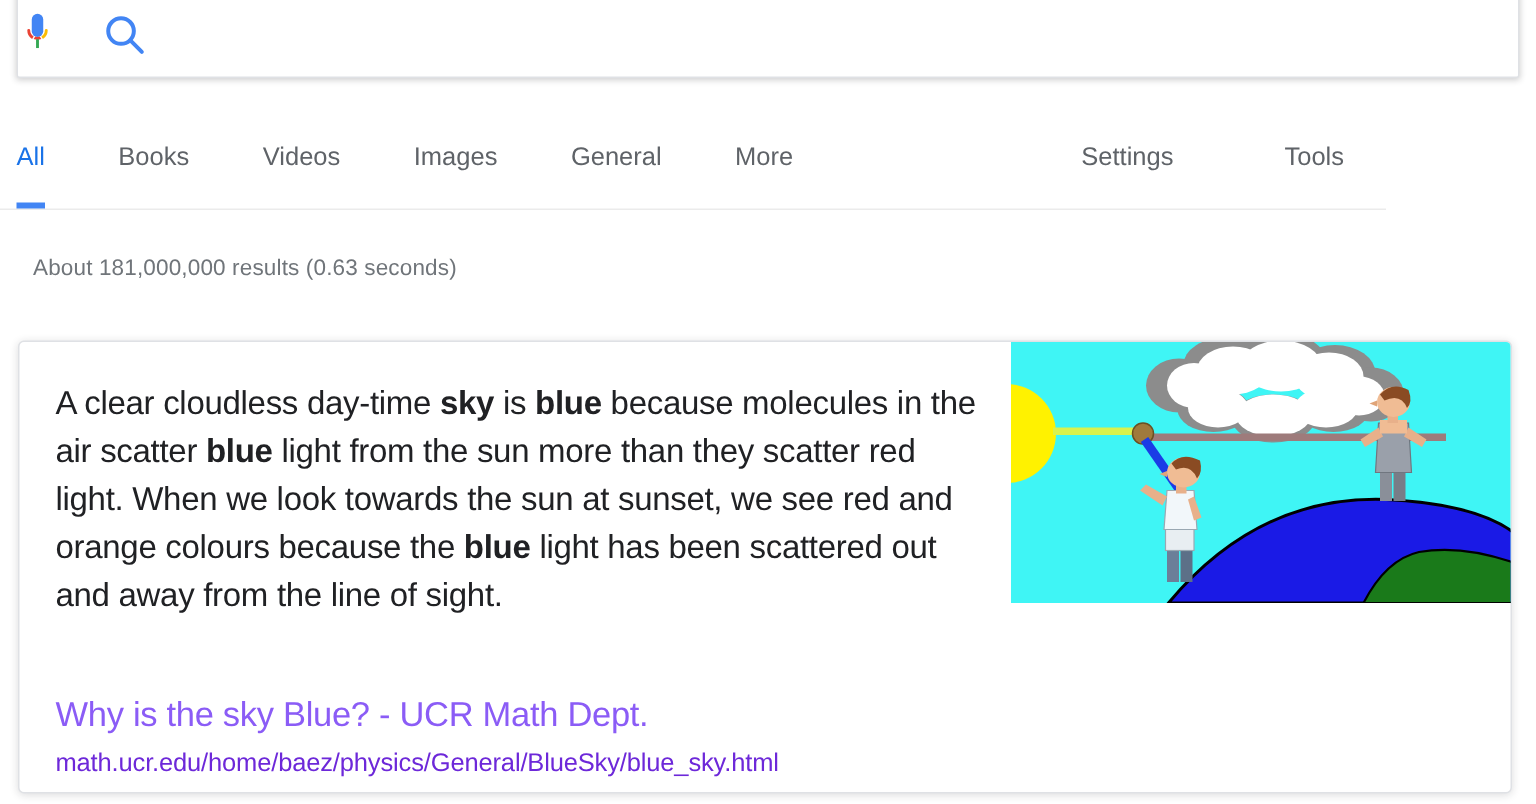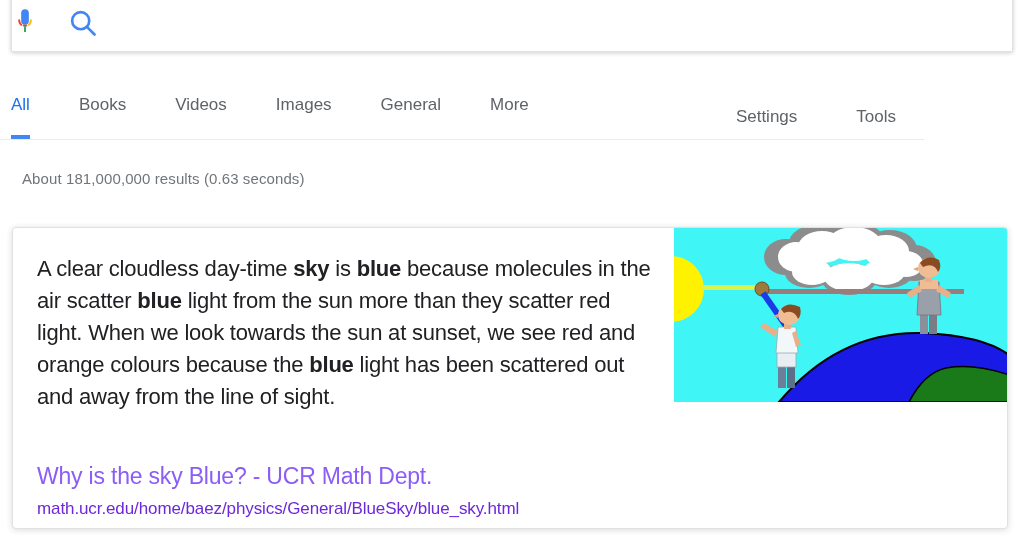--- a/index.html
+++ b/index.html
@@ -72,22 +72,23 @@
   }
   .tabs-left {
     position: absolute;
     left: 11px;
     top: 0;
     display: flex;
   }
   .tabs-right {
     position: absolute;
     right: 28px;
-    top: 12px;
-    display: flex;
+    top: 0;
+    display: flex;
+    gap: 15px;
   }
   .tab {
     font-size: 17px;
     color: #5f6368;
     padding: 0 0 16px 0;
     margin-right: 49px;
     cursor: pointer;
     white-space: nowrap;
     line-height: 34px;
     position: relative;

